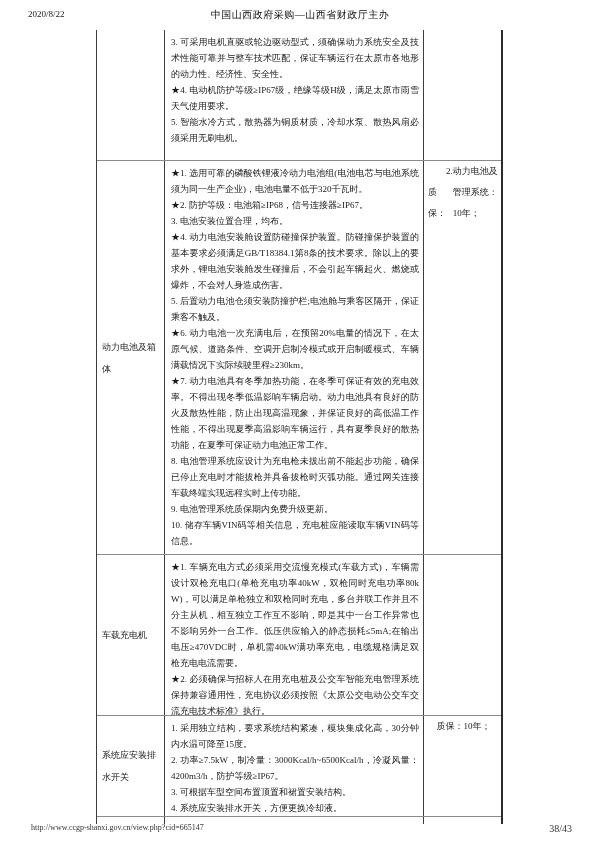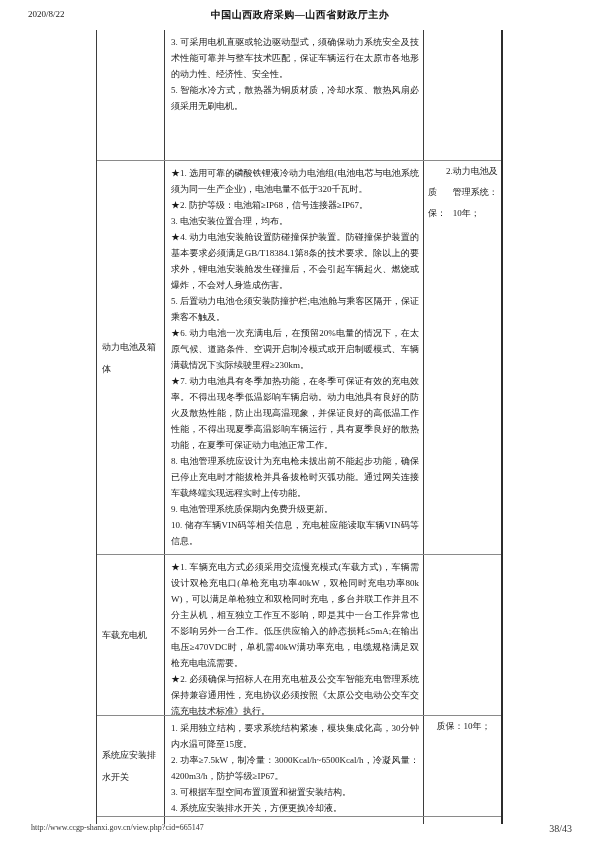--- a/index.html
+++ b/index.html
@@ -4,21 +4,21 @@
 <style>
   html,body{margin:0;padding:0;}
   body{
     width:600px;height:849px;position:relative;background:#ffffff;
     font-family:"Liberation Serif","DejaVu Serif",serif;
     color:#1a1a1a;overflow:hidden;
   }
   
   .hdr-date{position:absolute;left:28px;top:9px;font-size:9px;color:#222;text-align:center;}
   .hdr-title{position:absolute;left:0;top:8px;width:100%;text-align:center;
-    font-size:10px;font-weight:bold;color:#111;letter-spacing:0.5px;}
+    font-size:10px;font-weight:normal;color:#111;letter-spacing:0.5px;}
   
   .doc-table{
     position:absolute;left:96px;top:30px;width:404px;
     border-left:1px solid #3d3d3d;border-right:2px solid #2c2c2c;
     box-sizing:content-box;
   }
   .t-row{display:flex;border-bottom:1px solid #8a8a8a;overflow:hidden;}
   .t-row.stub{border-bottom:none;}
   .cell{box-sizing:border-box;overflow:hidden;}
   .cell.c-label{
@@ -47,20 +47,21 @@
 <body>
 
 <div class="hdr-date">2020/8/22</div>
 <div class="hdr-title">中国山西政府采购—山西省财政厅主办</div>
 
 <div class="doc-table" id="spec-table">
     <div class="t-row" style="height: 130px;">
       <div class="cell c-label"></div>
       <div class="cell c-content">
         <p>3. 可采用电机直驱或轮边驱动型式，须确保动力系统安全及技术性能可靠并与整车技术匹配，保证车辆运行在太原市各地形的动力性、经济性、安全性。</p>
+        <p>★4. 电动机防护等级≥IP67级，绝缘等级H级，满足太原市雨雪天气使用要求。</p>
         <p>5. 智能水冷方式，散热器为铜质材质，冷却水泵、散热风扇必须采用无刷电机。</p>
       </div>
       <div class="cell c-remark"></div>
     </div>
     <div class="t-row" style="height: 393px;">
       <div class="cell c-label">
         <p>动力电池及箱体</p>
       </div>
       <div class="cell c-content">
         <p>★1. 选用可靠的磷酸铁锂液冷动力电池组(电池电芯与电池系统须为同一生产企业)，电池电量不低于320千瓦时。</p>

